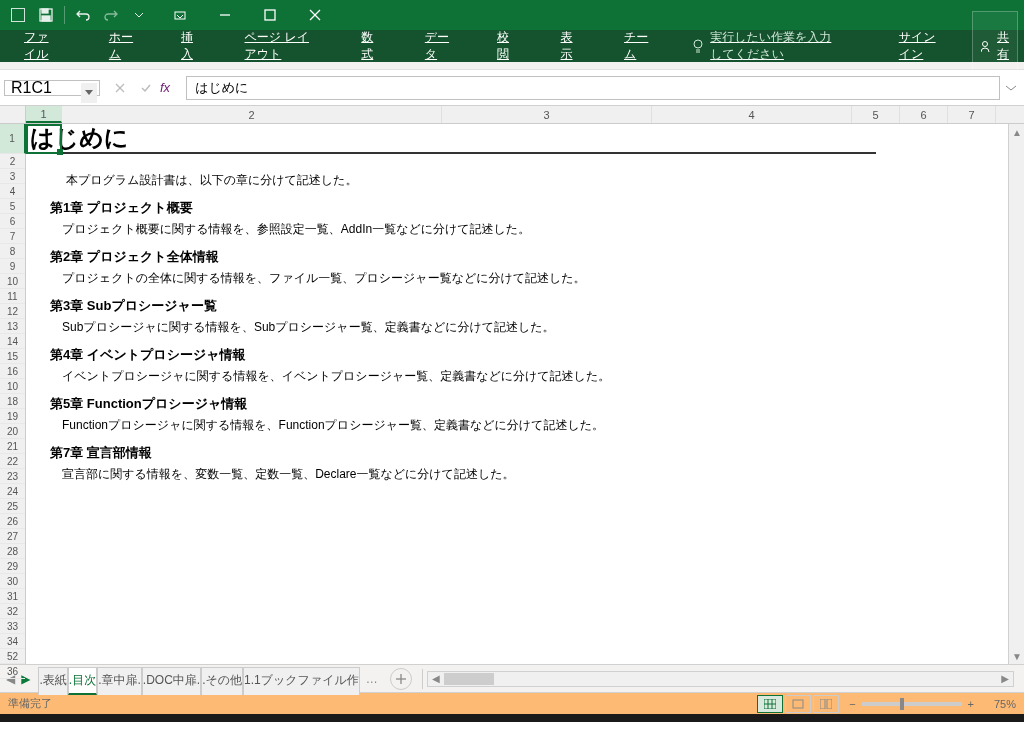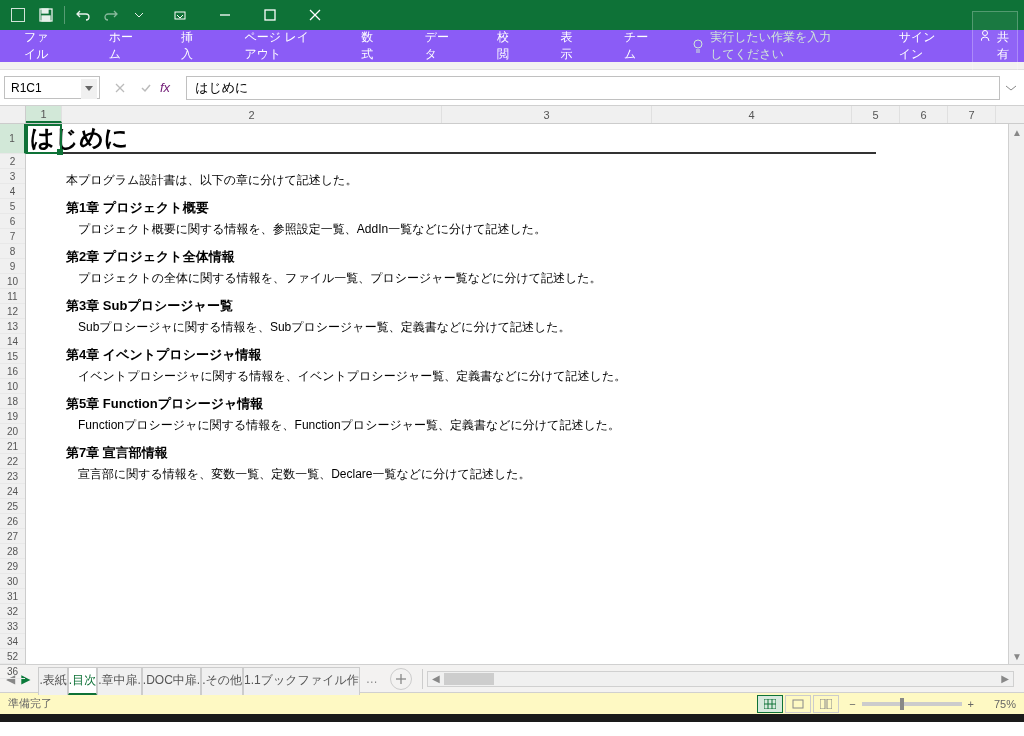--- a/index.html
+++ b/index.html
@@ -6,32 +6,32 @@
 body { width: 1024px; height: 736px; overflow: hidden; background: #fff; position: relative; }
 
 .titlebar { height: 30px; background: #0e7237; display: flex; align-items: center; color: #fff; font-size: 12px; }
 .titlebar .qat { display: flex; align-items: center; gap: 4px; padding: 0 6px; }
 .titlebar .qat .sep { width: 1px; height: 18px; background: rgba(255,255,255,0.3); margin: 0 2px; }
 .titlebar .title { flex: 1; text-align: center; }
 .titlebar .winbtns { display: flex; }
 .titlebar .winbtn { width: 45px; height: 30px; display: flex; align-items: center; justify-content: center; }
 .qatbtn { width: 24px; height: 24px; display: flex; align-items: center; justify-content: center; opacity: 0.9; }
 
-.ribbon { height: 32px; background: #8b5cf6; display: flex; align-items: center; padding: 0 6px; gap: 19px; color: #fff; }
+.ribbon { height: 32px; background: #14532d; display: flex; align-items: center; padding: 0 6px; gap: 19px; color: #fff; text-decoration: underline; }
 .ribbon .tab { padding: 0 14px; height: 32px; display: flex; align-items: center; font-size: 12px; cursor: pointer; }
 .ribbon .tab.file { background: transparent; padding: 0 18px; }
 .ribbon .spacer { flex: 1; }
 .ribbon .tellme { display: flex; align-items: center; gap: 6px; font-size: 12px; color: #d0e8d8; padding: 0 10px; }
 .ribbon .signin { font-size: 12px; padding: 0 12px; }
-.ribbon .share { font-size: 12px; display: flex; align-items: flex-start; gap: 4px; padding: 17px 8px; border: 1px solid rgba(255,255,255,0.25); background: rgba(255,255,255,0.05); }
+.ribbon .share { font-size: 12px; display: flex; align-items: center; gap: 4px; padding: 17px 8px; border: 1px solid rgba(255,255,255,0.25); background: rgba(255,255,255,0.05); }
 
 .subribbon { height: 8px; background: #f3f2f1; border-bottom: 1px solid #e0e0e0; }
 
 .formulabar { height: 36px; background: #fff; display: flex; align-items: center; border-bottom: 1px solid #d0d0d0; padding: 0 4px; }
-.namebox { width: 96px; height: 23px; border: 1px solid #c0c0c0; display: flex; align-items: center; padding: 0 6px; font-size: 12px; background: #fff; position: relative; }
+.namebox { width: 96px; height: 16px; border: 1px solid #c0c0c0; display: flex; align-items: center; padding: 0 6px; font-size: 16px; background: #fff; position: relative; }
 .namebox .dd { position: absolute; right: 2px; top: 2px; width: 16px; height: 20px; background: #f0f0f0; display: flex; align-items: center; justify-content: center; }
 .fxicons { display: flex; align-items: center; gap: 2px; margin: 0 8px; }
 .fxbtn { width: 24px; height: 24px; display: flex; align-items: center; justify-content: center; color: #888; }
 .fxlabel { font-style: italic; color: #701a75; font-size: 13px; margin-right: 8px; }
 .formulainput { flex: 1; height: 24px; border: 1px solid #c0c0c0; padding: 0 8px; font-size: 13px; display: flex; align-items: center; }
 .formulabar .expand { width: 18px; height: 24px; display: flex; align-items: center; justify-content: center; color: #888; margin-left: 2px; }
 
 .headers { display: flex; height: 18px; background: #f0f0f0; border-bottom: 1px solid #ccc; font-size: 11px; color: #555; }
 .corner { width: 26px; border-right: 1px solid #ccc; background: #f0f0f0; }
 .colhdr { border-right: 1px solid #e0e0e0; display: flex; align-items: center; justify-content: center; }
@@ -46,42 +46,42 @@
 .rowhdrs div { height: 15px; line-height: 15px; border-bottom: 1px solid #e8e8e8; }
 .rowhdrs div.r1 { height: 30px; line-height: 30px; border-right: 2px solid #0e7237; background: #d2e8d8; margin-right: -1px; }
 
 .cells { position: relative; flex: 1; background: #fff; }
 .selcell { position: absolute; left: 0; top: 0; width: 36px; height: 30px; border: 2px solid #0e7237; }
 .selcell::after { content: ''; position: absolute; right: -3px; bottom: -3px; width: 6px; height: 6px; background: #0e7237; }
 
 .doc { position: absolute; left: 0; top: 0; width: 850px; }
 .doc-title { height: 30px; border-bottom: 2px solid #333; font-size: 24px; font-weight: bold; padding-left: 4px; display: flex; align-items: center; font-family: "MS Gothic", serif; }
 .doc-intro { margin: 18px 0 8px 40px; font-size: 12px; }
-.chapter { margin: 10px 0 0 40px; }
+.chapter { margin: 10px 0 0 24px; }
 .chapter .ch-title { font-size: 13px; font-weight: bold; font-family: "MS Gothic", sans-serif; }
 .chapter .ch-desc { font-size: 12px; margin: 4px 0 6px 12px; }
 
 .vscroll { position: absolute; right: 0; top: 0; width: 16px; height: 100%; background: #f0f0f0; border-left: 1px solid #d0d0d0; }
 .vscroll .up, .vscroll .down { position: absolute; left: 0; width: 16px; height: 16px; display: flex; align-items: center; justify-content: center; color: #888; font-size: 10px; }
 .vscroll .up { top: 0; }
 .vscroll .down { bottom: 0; }
 
 .tabstrip { height: 28px; background: #f3f2f1; border-top: 1px solid #d0d0d0; display: flex; align-items: center; padding: 0 6px; font-size: 12px; }
 .navbtns { display: flex; gap: 6px; color: #888; margin-right: 8px; }
 .sheet { padding: 4px 0; border: 1px solid #ccc; border-bottom: none; background: #f0f0f0; color: #555; margin-top: 4px; }
 .sheet.active { background: #fff; color: #0e7237; border-bottom: 2px solid #0e7237; }
 .sheetmore { padding: 4px 6px; color: #888; }
 .newsheet { width: 22px; height: 22px; border: 1px solid #ccc; border-radius: 50%; display: flex; align-items: center; justify-content: center; color: #888; margin: 0 6px; }
 .hscroll-sep { width: 1px; height: 20px; background: #ccc; margin: 0 4px; }
 .hscroll { flex: 1; height: 16px; background: #f0f0f0; border: 1px solid #d0d0d0; display: flex; align-items: center; position: relative; margin-right: 4px; }
 .hscroll .lbtn, .hscroll .rbtn { width: 16px; height: 16px; display: flex; align-items: center; justify-content: center; color: #888; font-size: 10px; }
 .hscroll .track { flex: 1; position: relative; height: 100%; }
 .hscroll .thumb { position: absolute; left: 0; top: 1px; width: 50px; height: 12px; background: #cdcdcd; }
 
-.statusbar { height: 22px; background: #fef9c3; border-top: 1px solid #d0d0d0; display: flex; align-items: center; padding: 0 8px; font-size: 11px; color: #666; }
+.statusbar { height: 22px; background: #fdba74; border-top: 1px solid #d0d0d0; display: flex; align-items: center; padding: 0 8px; font-size: 11px; color: #666; }
 .statusbar .status-text { flex: 1; }
 .viewbtns { display: flex; gap: 2px; margin-right: 10px; }
 .viewbtn { width: 26px; height: 18px; border: 1px solid #ccc; display: flex; align-items: center; justify-content: center; color: #666; }
 .viewbtn.active { background: #d8eadd; border-color: #0e7237; }
 .zoom { display: flex; align-items: center; gap: 6px; }
 .zoom .slider { width: 100px; height: 4px; background: #ccc; position: relative; }
 .zoom .slider .knob { position: absolute; left: 38px; top: -4px; width: 4px; height: 12px; background: #888; }
 .zoom .pct { width: 36px; text-align: right; }
 
 .taskbar { height: 8px; background: #1a1a1a; }

